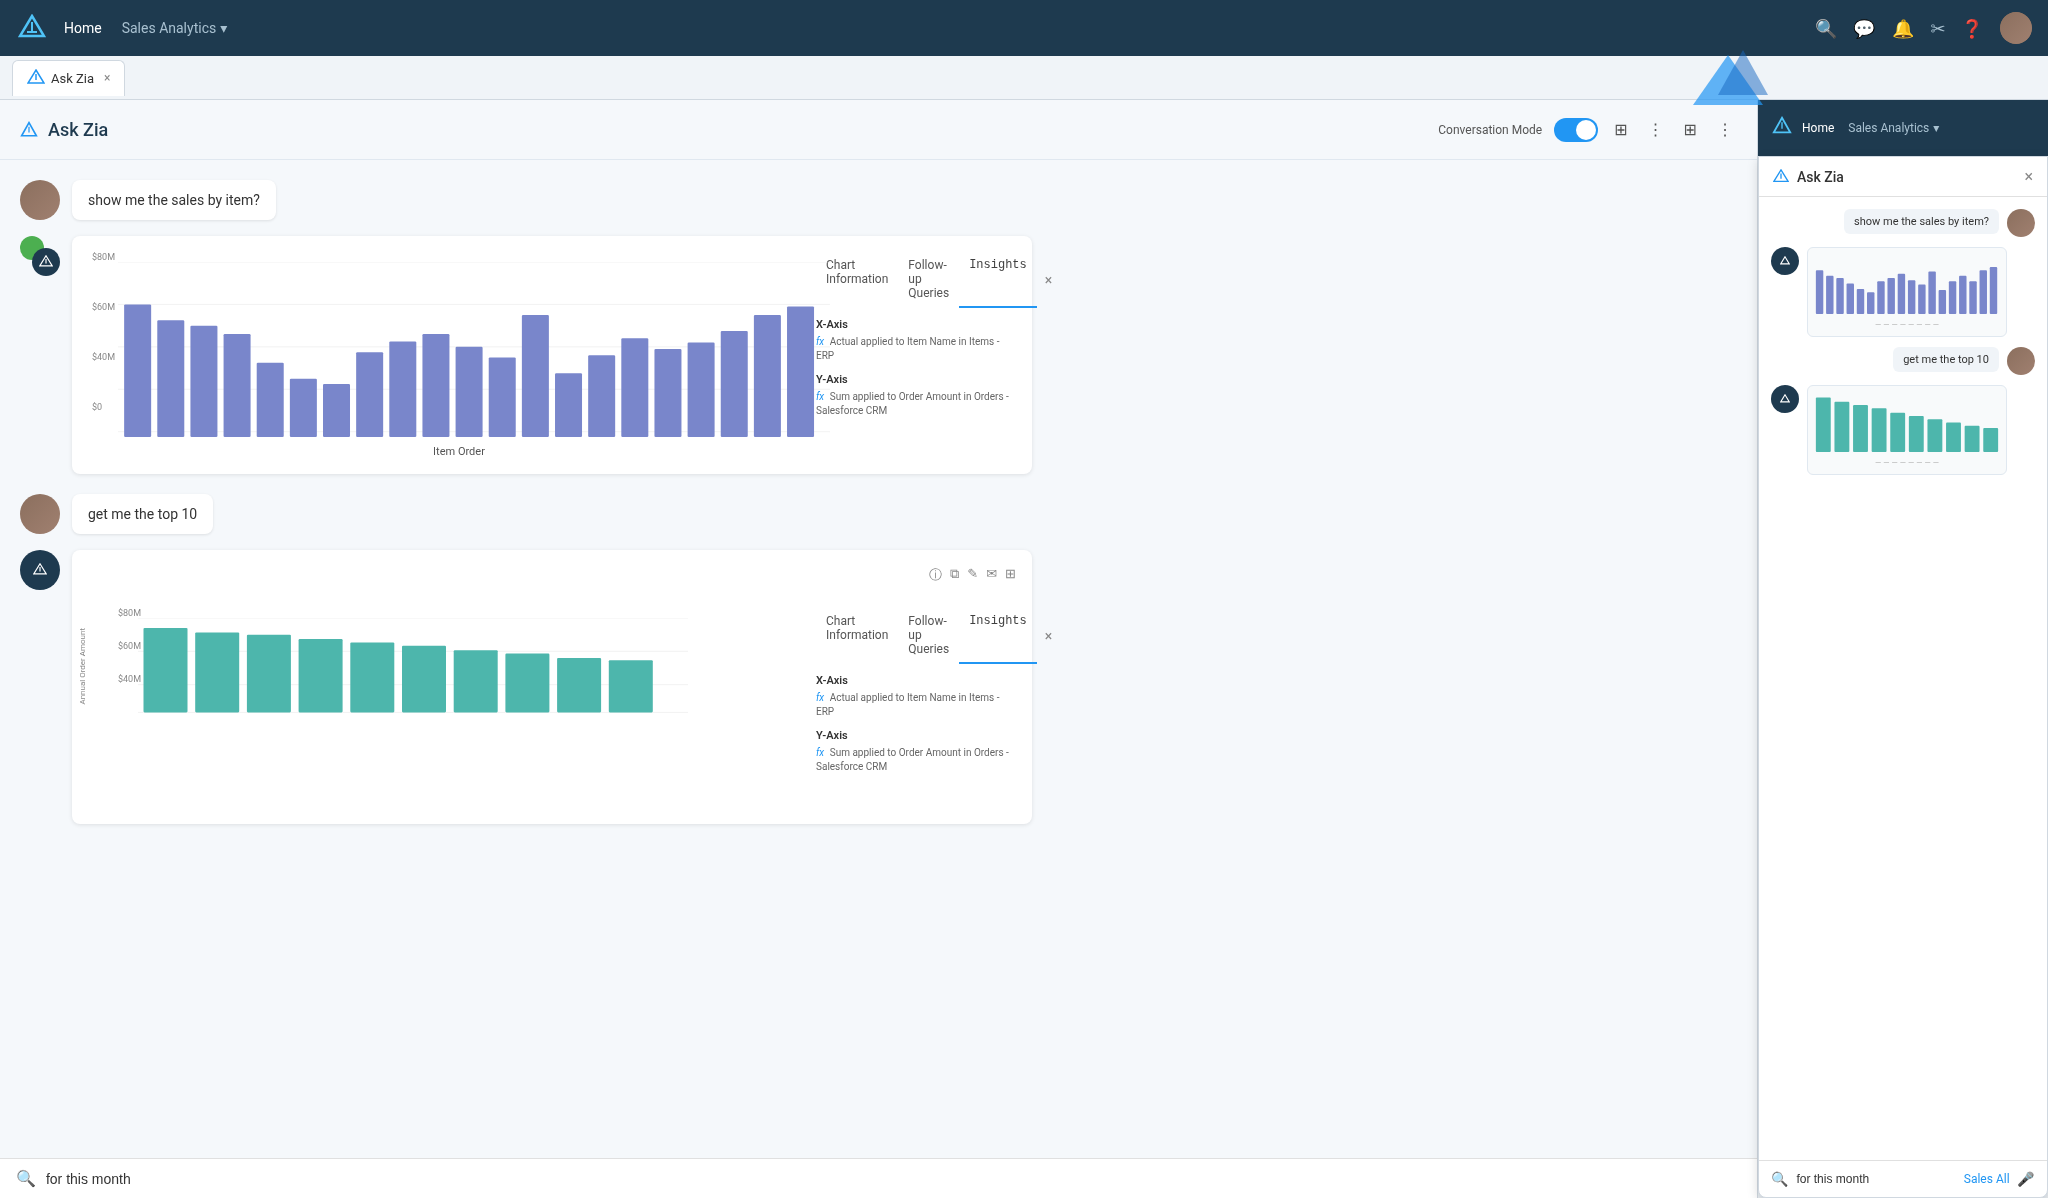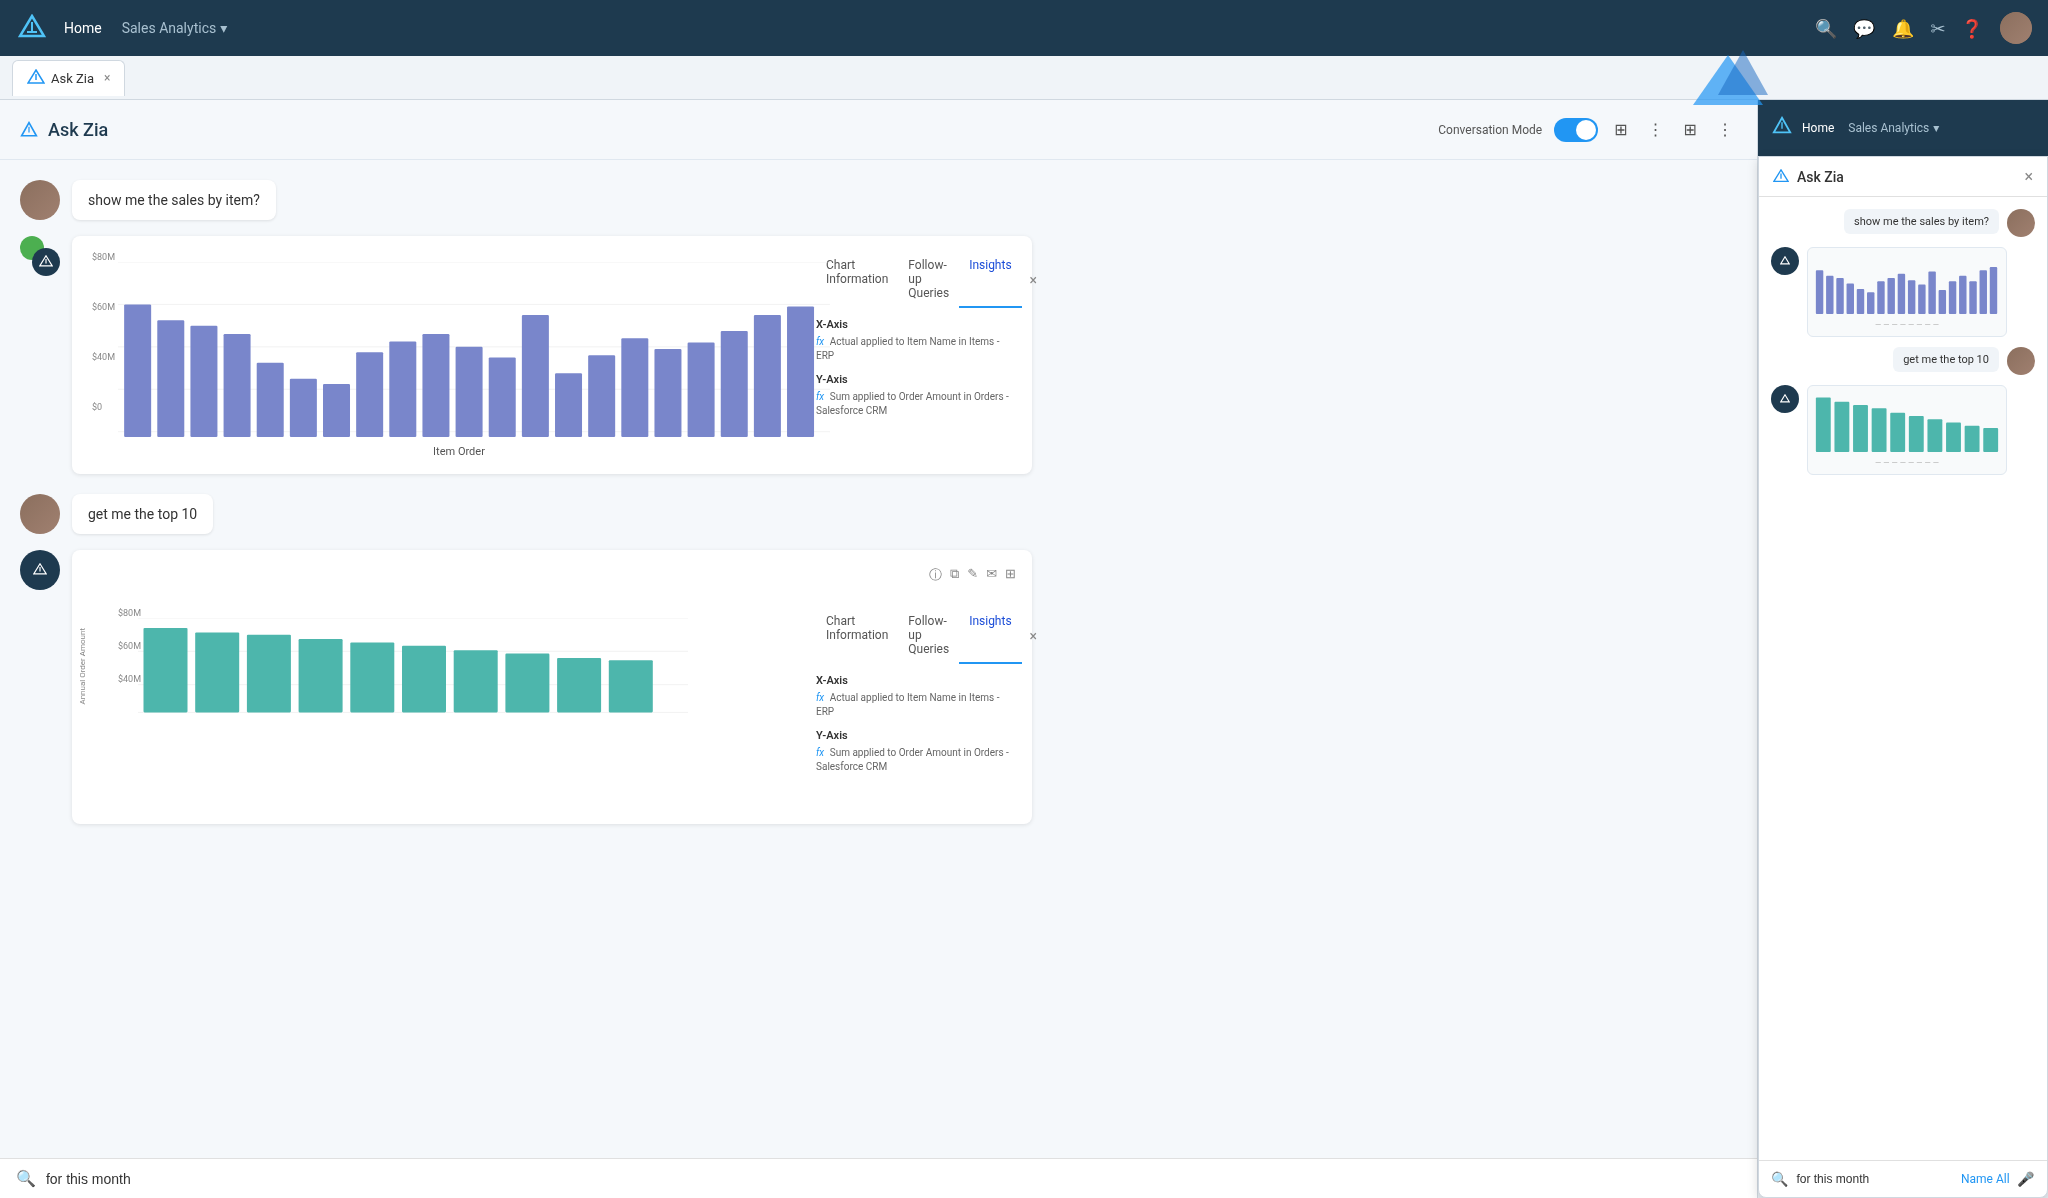--- a/index.html
+++ b/index.html
@@ -172,21 +172,21 @@
       margin-bottom: 12px;
       border-bottom: 1px solid #e0e0e0;
     }
     .chart-tab {
       font-size: 12px;
       padding: 6px 10px;
       cursor: pointer;
       color: #555;
       border-bottom: 2px solid transparent;
     }
-    .chart-tab.active { color: #1d4ed8; border-bottom: 2px solid #2196F3; }
+    .chart-tab.active { color: #404040; border-bottom: 2px solid #2196F3; font-family: Liberation Mono, monospace; }
     .chart-tab-close { margin-left: 8px; color: #888; cursor: pointer; font-size: 14px; }
 
     
     .chart-info-content { font-size: 11px; color: #555; }
     .axis-label { font-weight: 600; font-size: 11px; color: #333; margin-top: 10px; margin-bottom: 4px; }
     .axis-formula { color: #666; font-size: 10px; line-height: 1.4; }
     .fx { color: #2196F3; margin-right: 3px; font-style: italic; }
 
     
     .search-bar {
@@ -673,19 +673,19 @@
               <rect x="182" y="33" width="16" height="22" fill="#4DB6AC" rx="1"></rect>
             </svg>
             <div style="font-size:8px;color:#aaa;text-align:center;margin-top:2px;">— — — — — — — —</div>
           </div>
         </div>
       </div>
 
       <div class="mini-search-bar">
         <span style="color:#888;font-size:14px;">🔍</span>
         <input class="mini-search-input" value="for this month" placeholder="for this month" style="">
-        <span class="clear-all-btn">Name All</span>
+        <span class="clear-all-btn">Sales All</span>
         <span style="color:#888;font-size:14px;">🎤</span>
       </div>
     </div>
   </div>
 
 </div>
 
 </body></html>

